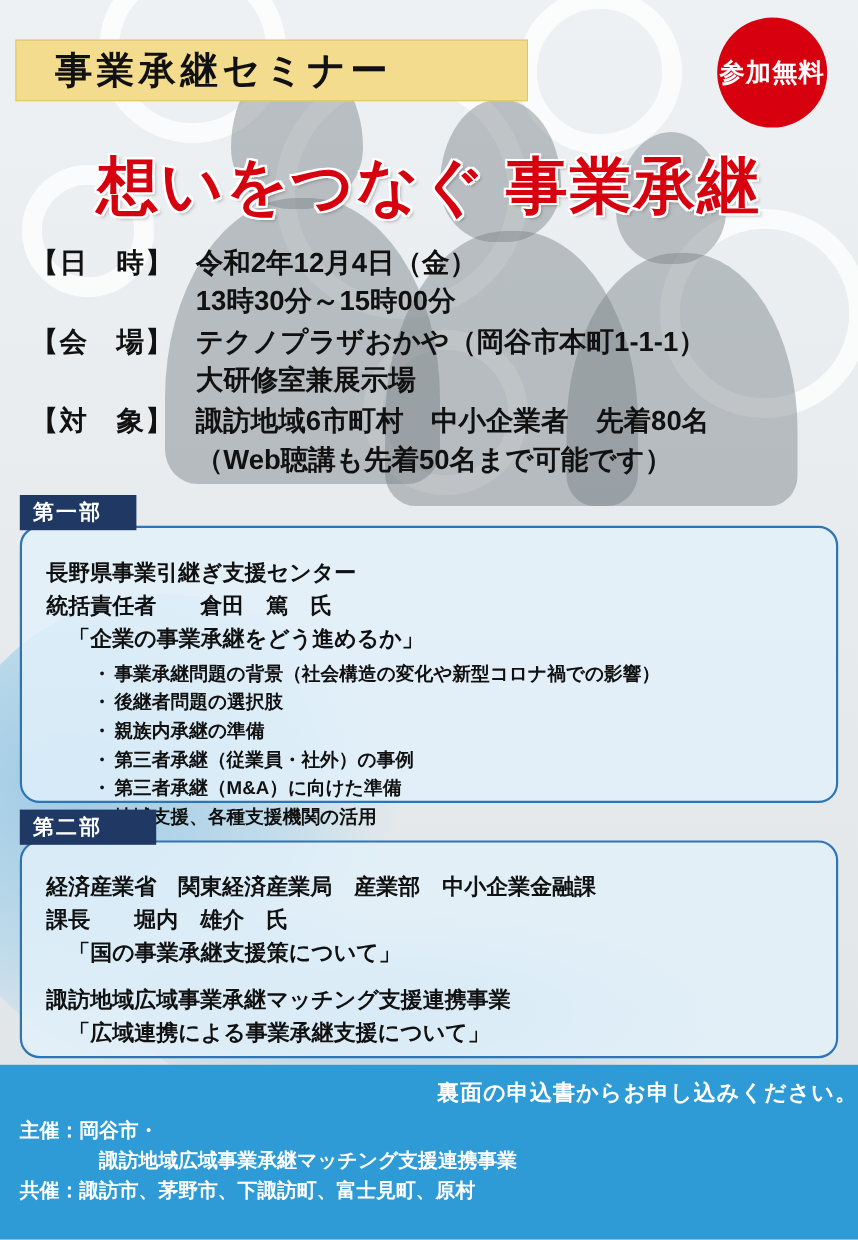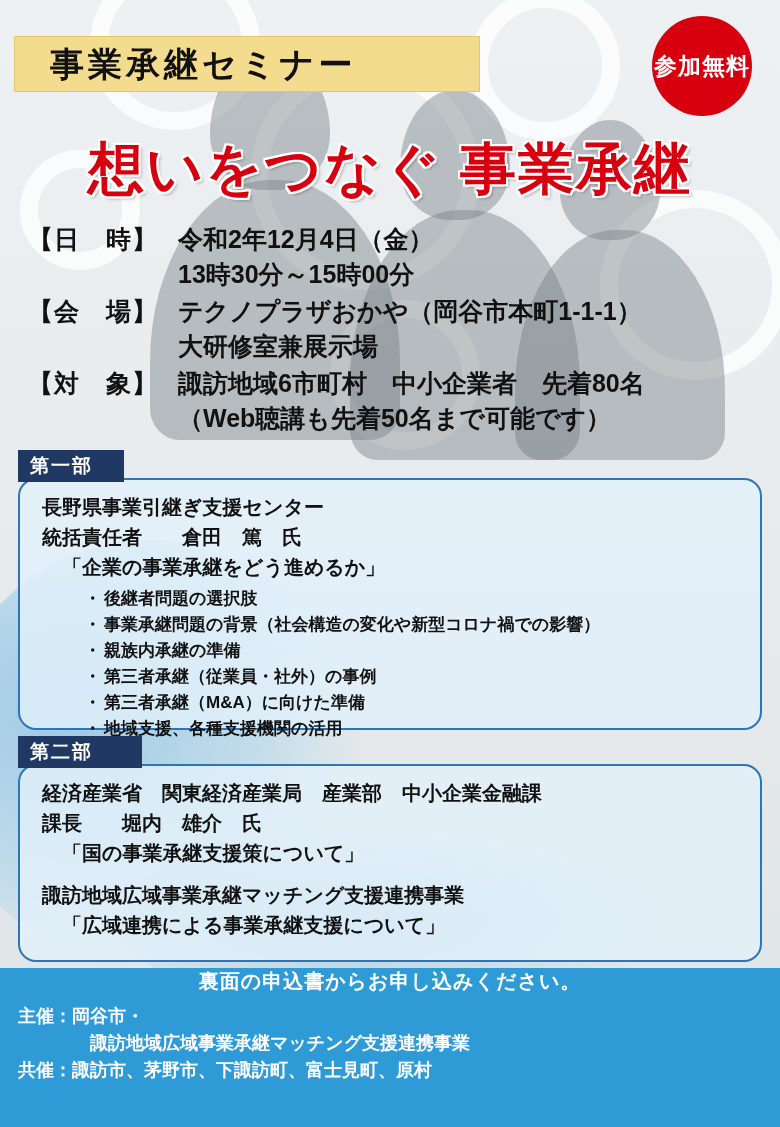--- a/index.html
+++ b/index.html
@@ -168,21 +168,21 @@
     border-radius: 18px;
     box-sizing: border-box;
     color: #111111;
   }
   .sec1-tab { top: 450px; width: 106px; }
   .sec1-box { top: 478px; height: 252px; }
   .sec2-tab { top: 736px; width: 124px; }
   .sec2-box { top: 764px; height: 198px; }
 
   .sec-content {
-    padding: 12px 22px 10px 22px;
+    padding: 26px 22px 10px 22px;
     font-size: 20px;
     line-height: 30px;
     font-weight: bold;
   }
   .sec-content .quote { padding-left: 20px; }
   .bullets {
     margin: 4px 0 0 0;
     padding: 0;
     list-style: none;
   }
@@ -204,24 +204,24 @@
   .footer {
     position: absolute;
     left: 0;
     top: 968px;
     width: 780px;
     height: 159px;
     background: #2e9bd6;
     color: #ffffff;
   }
   .footer-cta {
-    text-align: center;
+    text-align: right;
     font-size: 20px;
     font-weight: bold;
-    padding-top: 0;
+    padding-top: 12px;
     letter-spacing: 1px;
   }
   .footer-lines {
     padding: 8px 0 0 18px;
     font-size: 18px;
     line-height: 27px;
     font-weight: bold;
   }
   .footer-lines .ind1 { padding-left: 72px; }
   .footer-lines .ind2 { padding-left: 86px; }
@@ -284,22 +284,22 @@
     </div>
   </div>
 
   <div class="sec-tab sec1-tab">第一部</div>
   <div class="sec-box sec1-box">
     <div class="sec-content">
       <div>長野県事業引継ぎ支援センター</div>
       <div>統括責任者　　倉田　篤　氏</div>
       <div class="quote">「企業の事業承継をどう進めるか」</div>
       <ul class="bullets">
+        <li>事業承継問題の背景（社会構造の変化や新型コロナ禍での影響）</li>
         <li>後継者問題の選択肢</li>
-        <li>事業承継問題の背景（社会構造の変化や新型コロナ禍での影響）</li>
         <li>親族内承継の準備</li>
         <li>第三者承継（従業員・社外）の事例</li>
         <li>第三者承継（M&amp;A）に向けた準備</li>
         <li>地域支援、各種支援機関の活用</li>
       </ul>
     </div>
   </div>
 
   <div class="sec-tab sec2-tab">第二部</div>
   <div class="sec-box sec2-box">

